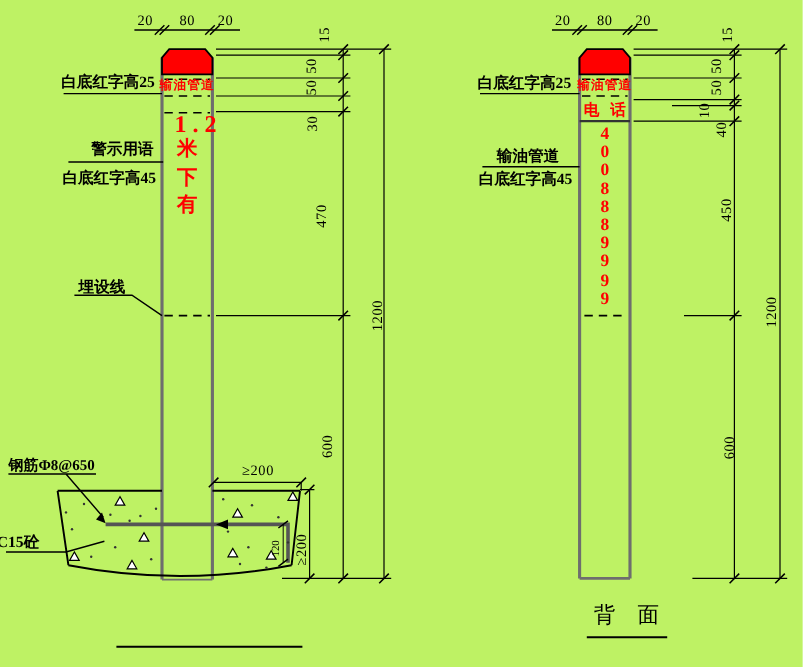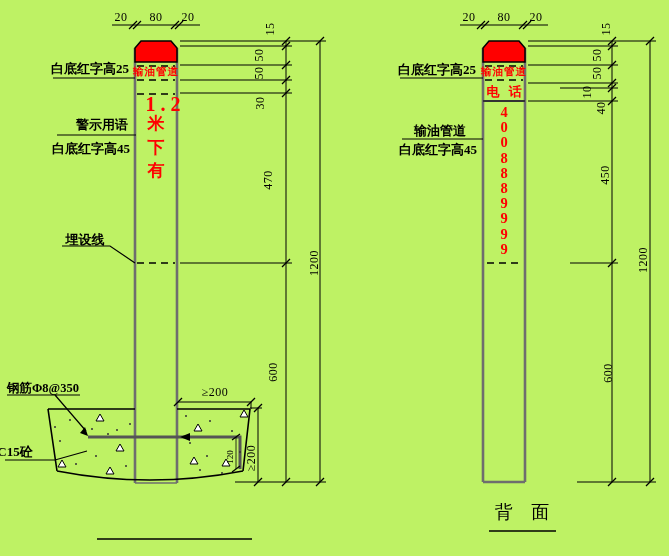--- a/index.html
+++ b/index.html
@@ -119,21 +119,21 @@
 <div class="c lbl" style="left:90px;top:68px">白底红字高25</div>
 <div class="c red band" style="left:156px;top:72px">输油管道</div>
 <div class="c red" style="left:156px;top:104px;font-size:20px;letter-spacing:5px;padding-left:19px">1.2</div>
 <div class="t red pre" style="left:156px;top:112px;font-size:17px;line-height:23.5px">米
 下
 有</div>
 
 <div class="c lbl" style="left:102px;top:124px">警示用语</div>
 <div class="c lbl" style="left:91px;top:148px">白底红字高45</div>
 <div class="c lbl" style="left:85px;top:239px">埋设线</div>
-<div class="c lbl" style="left:43px;top:388px;font-size:12.5px">钢筋Φ8@350</div>
+<div class="c lbl" style="left:43px;top:388px;font-size:12.5px">钢筋Φ8@650</div>
 <div class="c lbl" style="left:15px;top:451px">C15砼</div>
 
 <div class="v dim" style="left:270px;top:29px">15</div>
 <div class="v dim" style="left:259px;top:55px">50</div>
 <div class="v dim" style="left:259px;top:73px">50</div>
 <div class="v dim" style="left:260px;top:103px">30</div>
 <div class="v dim" style="left:268px;top:180px">470</div>
 <div class="v dim" style="left:273px;top:372px">600</div>
 <div class="v dim" style="left:314px;top:263px">1200</div>
 

